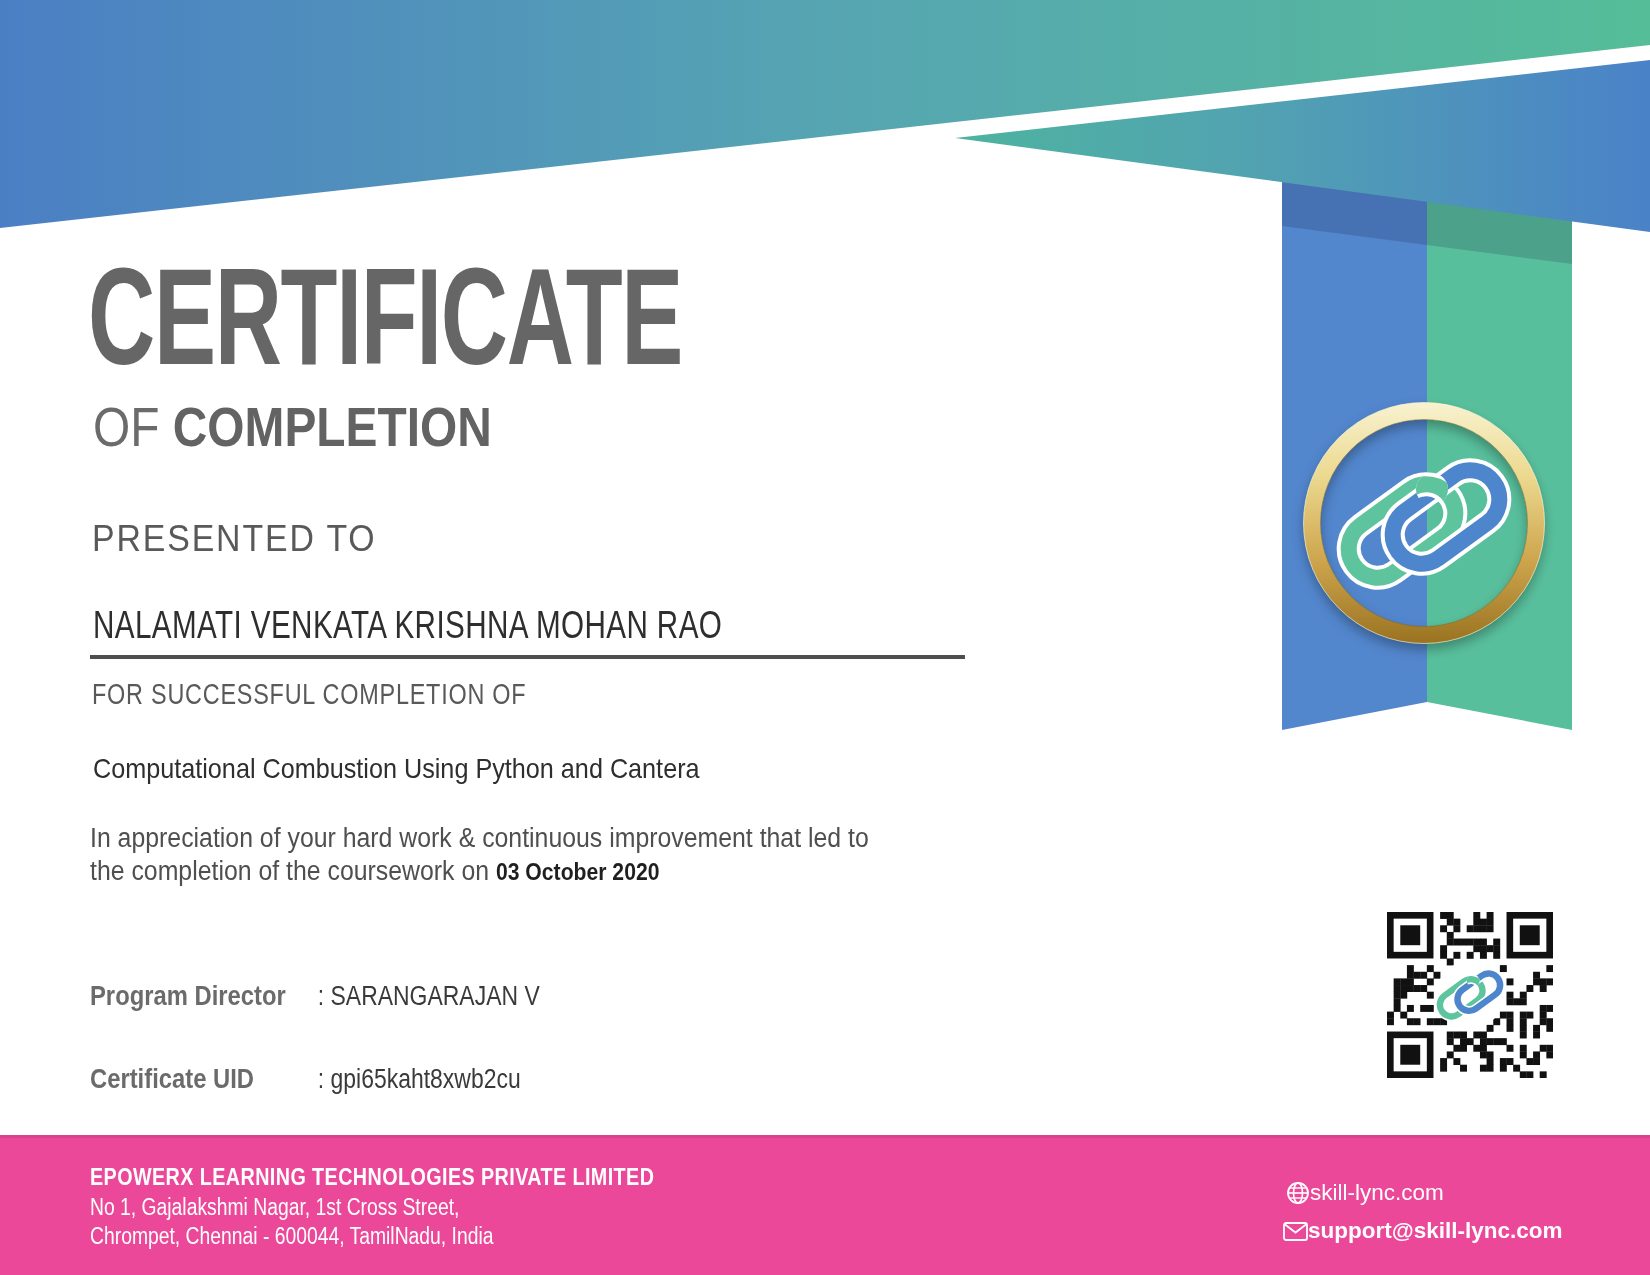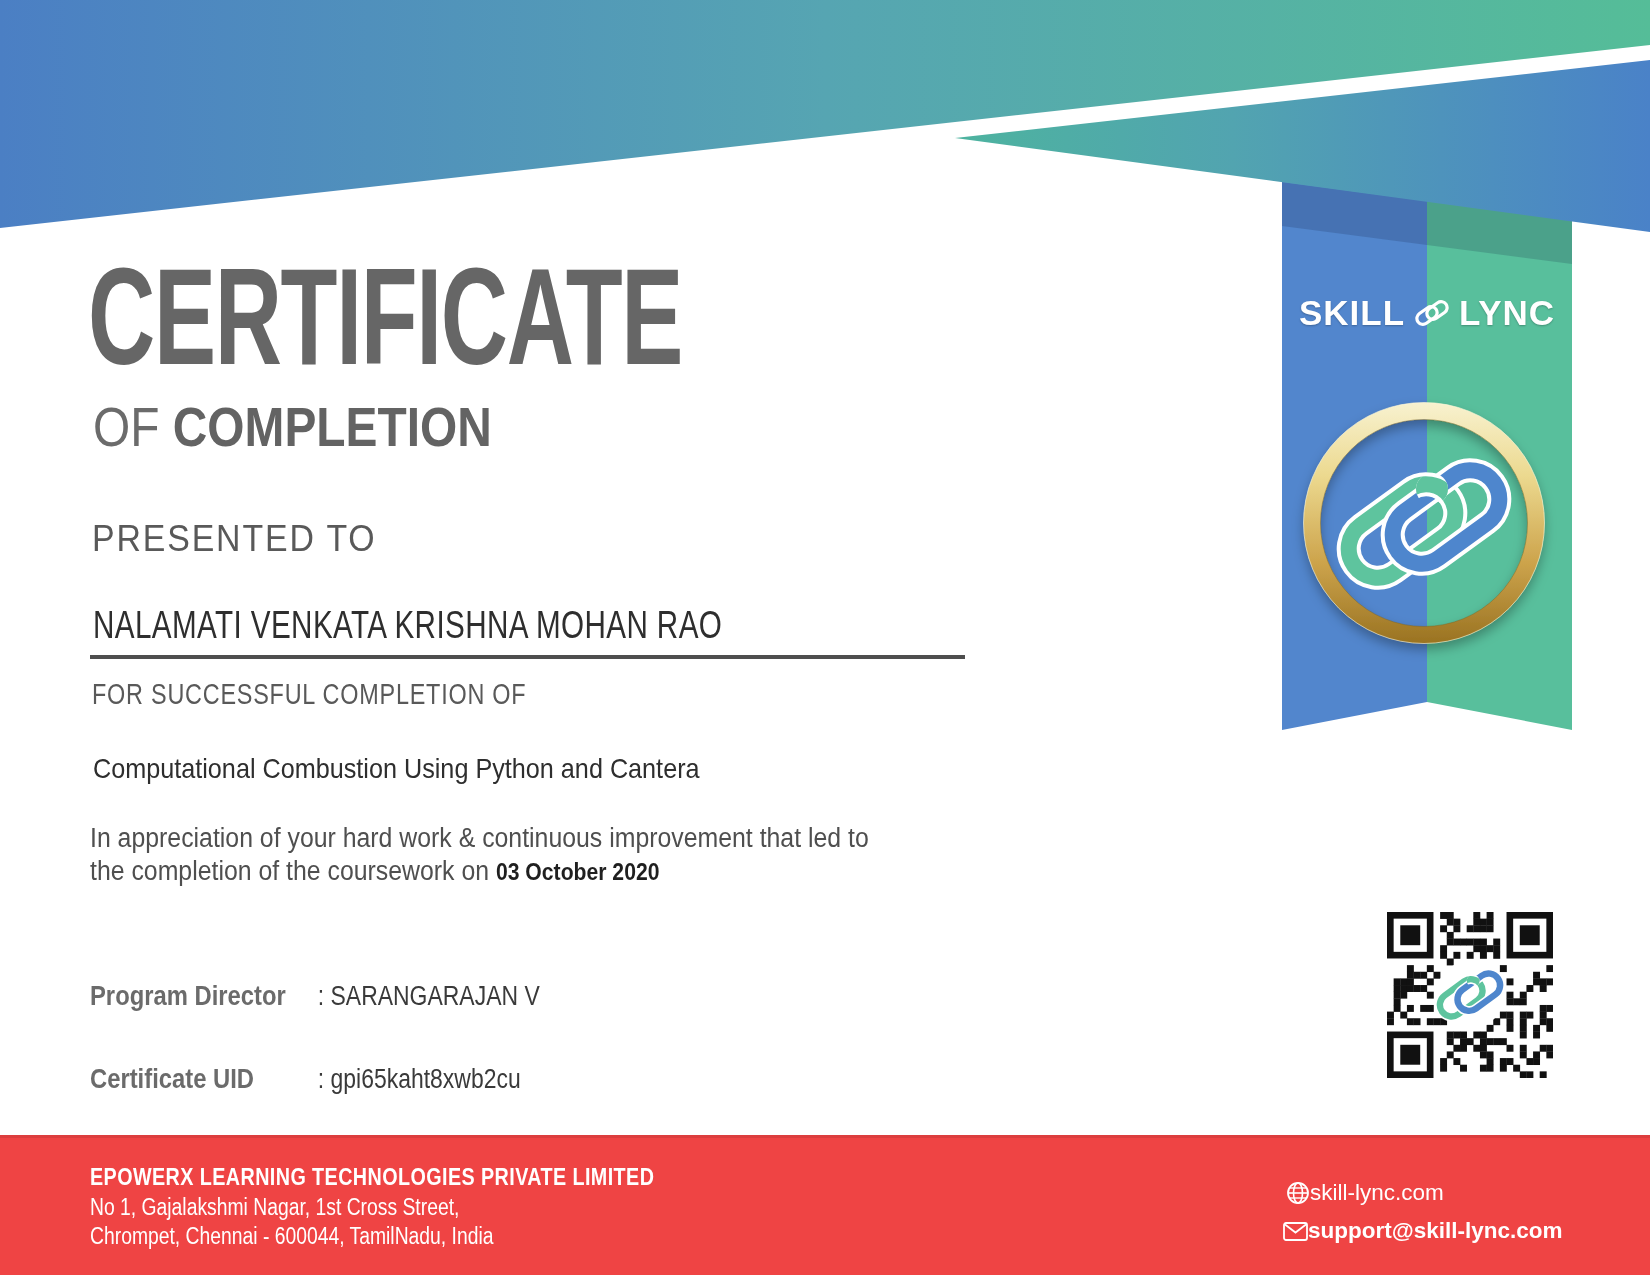--- a/index.html
+++ b/index.html
@@ -17,21 +17,21 @@
   .course{left:93px;top:755px;font-size:28px;color:#2e2e2e;transform:scaleX(0.9);}
   .para{left:90px;top:822px;font-size:27px;color:#4f4f4f;line-height:33px;transform:scaleX(0.92);}
   .date{font-size:23px;font-weight:bold;color:#1f1f1f;}
   .detailrow{font-size:28px;transform:scaleX(0.85);}
   .detailrow .lbl{display:inline-block;width:268px;font-weight:bold;color:#6b6b6b;}
   .detailrow .val{color:#3a3a3a;font-size:27px;}
   .pd{left:90px;top:982px;}
   .uid{left:90px;top:1065px;}
   .brand{position:absolute;left:1282px;top:290px;width:290px;height:46px;display:flex;align-items:center;justify-content:center;gap:7px;color:#fff;font-size:35px;font-weight:bold;letter-spacing:1px;text-shadow:0 1px 2px rgba(0,0,0,.25);}
   .qr{position:absolute;left:1387px;top:912px;}
-  .footer{position:absolute;left:0;top:1135px;width:1650px;height:140px;background:#ef4444;border-top:3px solid rgba(0,0,0,0.08);box-sizing:border-box;}
+  .footer{position:absolute;left:0;top:1135px;width:1650px;height:140px;background:#ec4899;border-top:3px solid rgba(0,0,0,0.08);box-sizing:border-box;}
   .f-left{position:absolute;left:90px;top:28px;color:#fff;transform:scaleX(0.84);transform-origin:0 0;line-height:1;white-space:nowrap;}
   .f-company{font-size:23.5px;font-weight:bold;letter-spacing:.5px;}
   .f-addr{font-size:23px;margin-top:6px;}
   .f-row{position:absolute;display:flex;align-items:center;color:#fff;font-size:22.5px;white-space:nowrap;}
   .f-web{left:1286px;top:42px;}
   .f-mail{left:1283px;top:80px;font-weight:bold;}
 </style>
 </head>
 <body>
 
@@ -92,32 +92,20 @@
     <g>
       <g filter="url(#medShadow)">
         <circle cx="1424" cy="523" r="112" fill="none" stroke="url(#goldGrad)" stroke-width="17"></circle>
       </g>
       <circle cx="1424" cy="523" r="103.5" fill="none" stroke="#7d6120" stroke-width="0.9" opacity="0.5"></circle>
       <circle cx="1424" cy="523" r="120.5" fill="none" stroke="#fff8d8" stroke-width="1" opacity="0.6"></circle>
       <use href="#linkpair" transform="translate(1424,524)"></use>
     </g>
   </svg>
 
-  <div class="brand">
-    <span>SKILL</span>
-    <svg width="40" height="26" viewBox="-20 -13 40 26">
-      <g transform="translate(-5,2.5) rotate(-35)">
-          <rect x="-11" y="-6" width="22" height="12" rx="6" fill="none" stroke="#fff" stroke-width="3.2"></rect>
-        </g>
-      <g transform="translate(5,-2.5) rotate(-35)">
-          <rect x="-11" y="-6" width="22" height="12" rx="6" fill="none" stroke="#fff" stroke-width="3.2"></rect>
-        </g>
-    </svg>
-    <span>LYNC</span>
-  </div>
 
   <div class="abs title">CERTIFICATE</div>
   <div class="abs subtitle"><span>OF</span> <span class="bold">COMPLETION</span></div>
   <div class="abs presented">PRESENTED TO</div>
   <div class="abs name">NALAMATI VENKATA KRISHNA MOHAN RAO</div>
   <div class="underline"></div>
   <div class="abs forcompl">FOR SUCCESSFUL COMPLETION OF</div>
   <div class="abs course">Computational Combustion Using Python and Cantera</div>
   <div class="abs para">
     <span>In appreciation of your hard work &amp; continuous improvement that led to</span><br>

